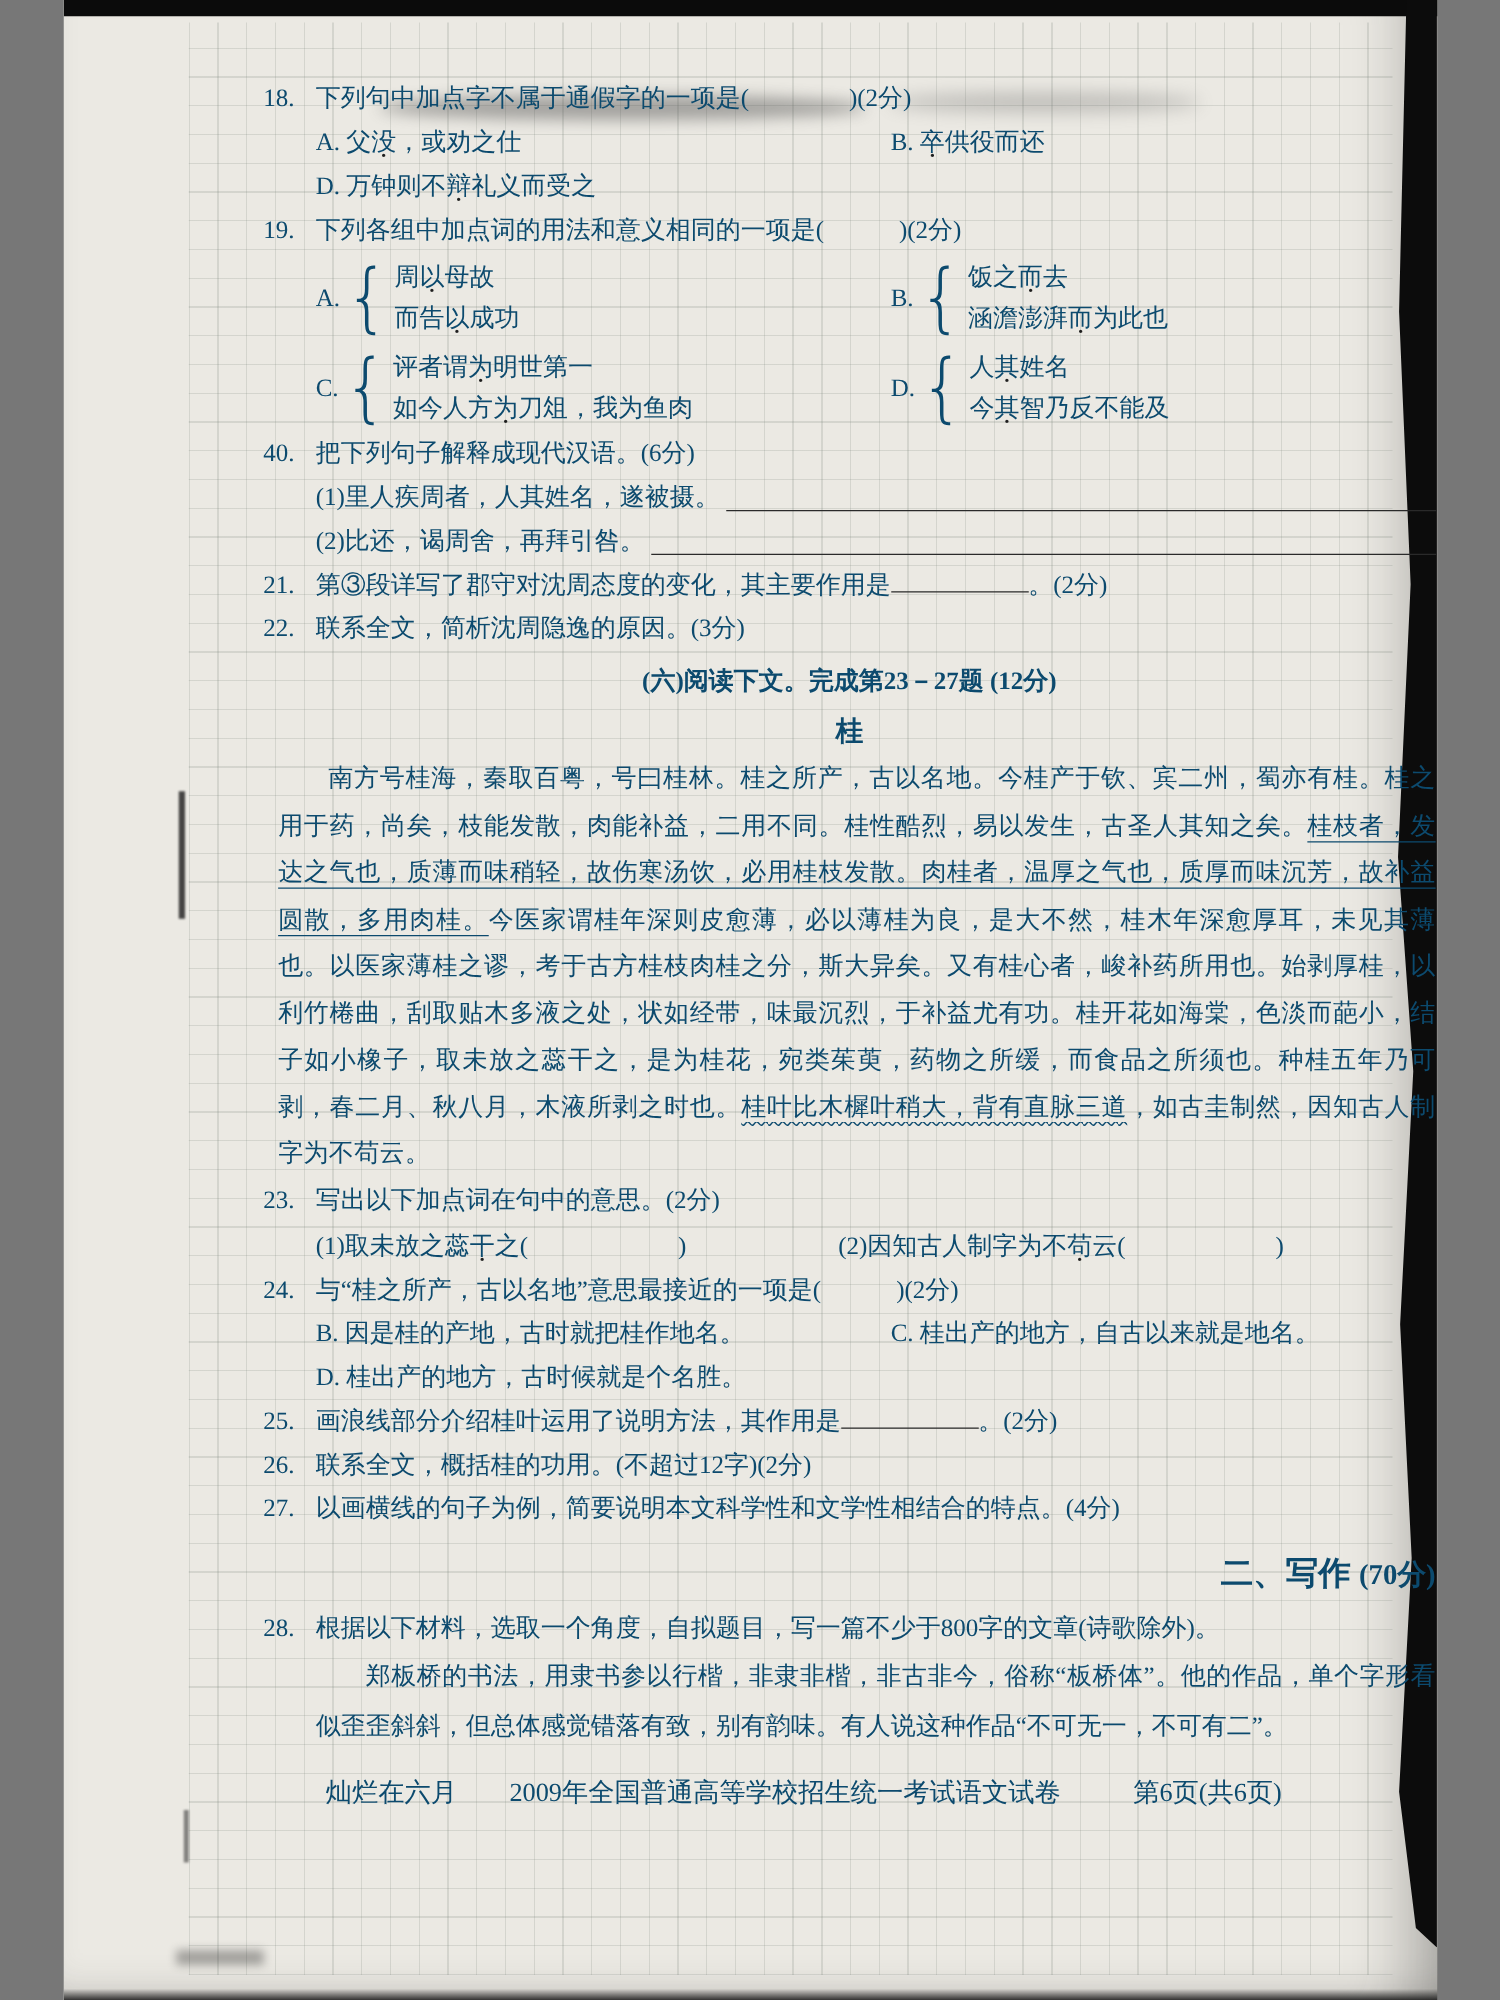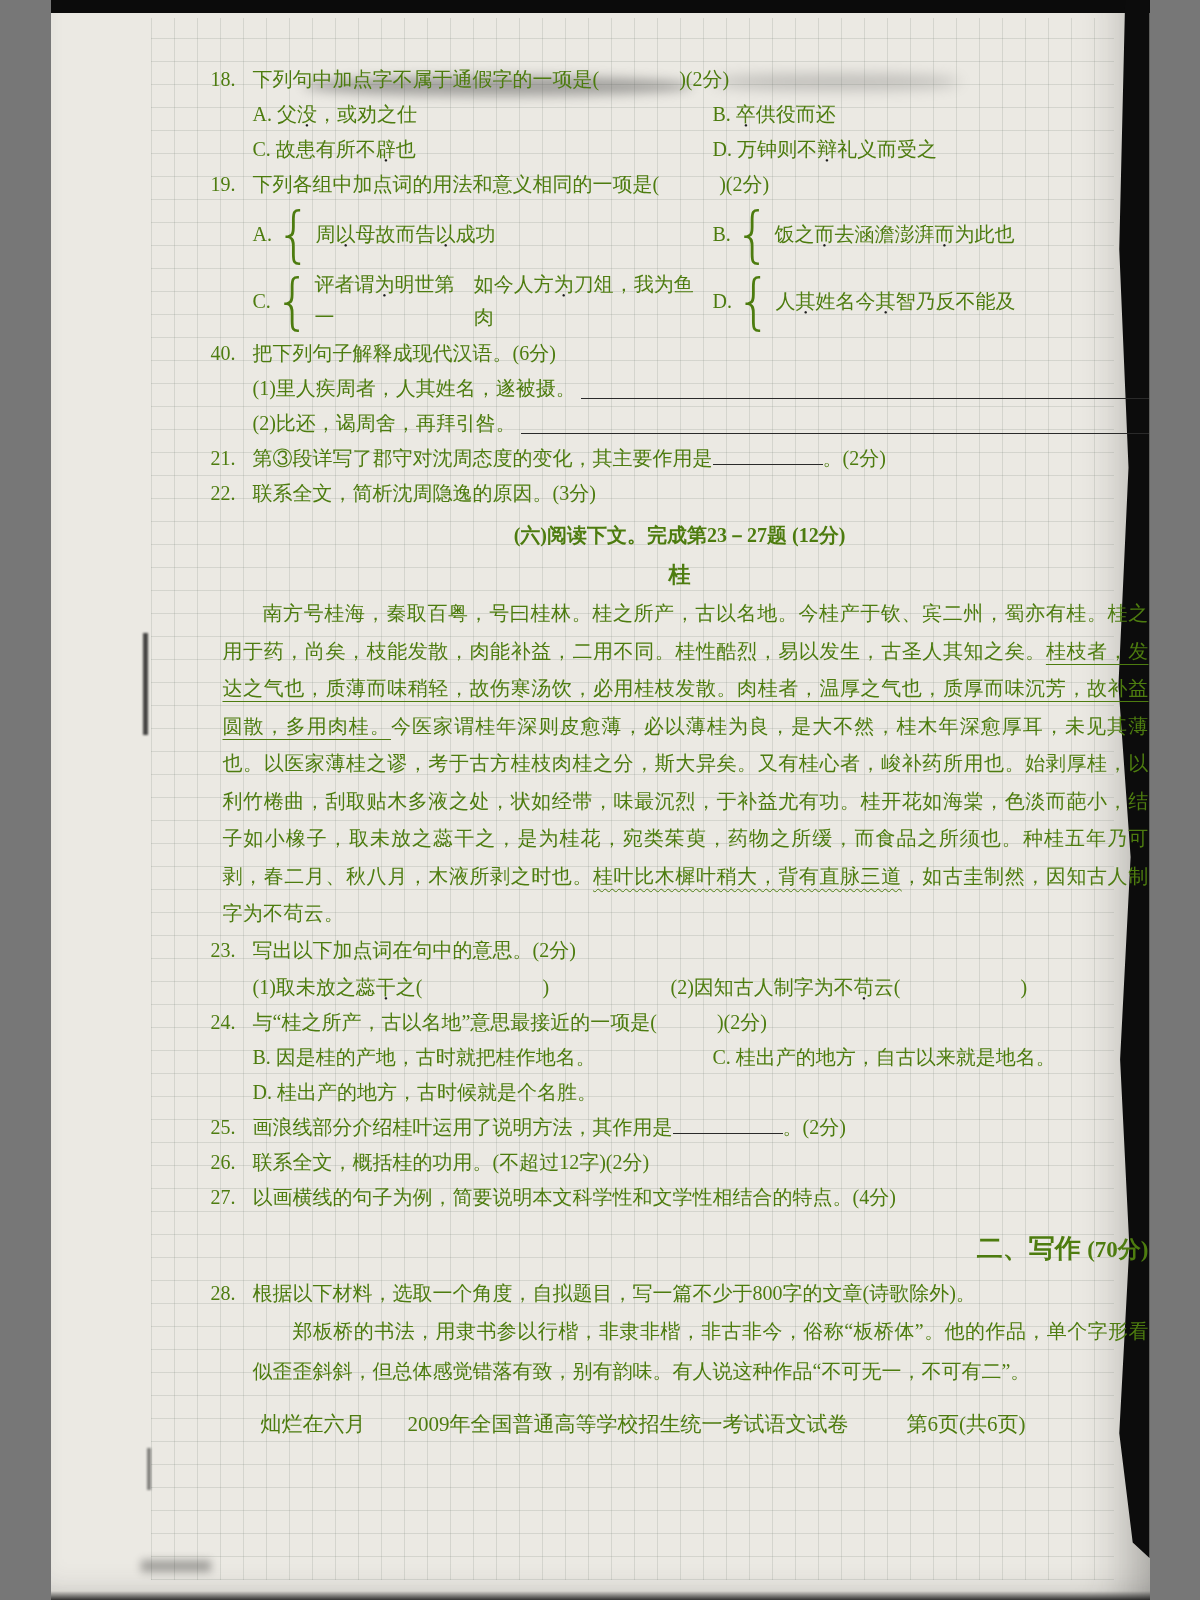--- a/index.html
+++ b/index.html
@@ -3,21 +3,21 @@
 <meta charset="utf-8">
 <style>
   html,body{margin:0;padding:0;background:#777;}
   .page{
     position:relative;
     width:1099px;height:1600px;
     margin:0 auto;
     background-color:#ebe9e3;
     overflow:hidden;
     font-family:"Liberation Serif","DejaVu Serif",serif;
-    color:#4d7c0f;
+    color:#0c4a6e;
     box-shadow: inset -60px 0 50px -40px rgba(40,40,40,.35), inset 0 -25px 30px -20px rgba(60,60,60,.25);
   }
   .grid-layer{
     position:absolute;left:100px;top:18px;right:36px;bottom:20px;
     background-image:
       repeating-linear-gradient(0deg, rgba(120,130,120,.20) 0 1px, transparent 1px 23px),
       repeating-linear-gradient(90deg, rgba(120,130,120,.20) 0 1px, transparent 1px 23px);
   }
   .scan-top{position:absolute;left:0;top:0;width:100%;height:13px;background:#0b0b0b;}
   .scan-right{
@@ -37,21 +37,21 @@
 
   .content{position:absolute;left:160px;top:62px;width:938px;font-size:20px;}
   .q{display:flex;line-height:35px;}
   .qnum{width:42px;flex:none;}
   .qtext{flex:1;}
   .opts2{display:grid;grid-template-columns:460px 1fr;padding-left:42px;line-height:35px;}
   .groups{display:grid;grid-template-columns:460px 1fr;padding-left:42px;row-gap:6px;margin:4px 0 2px 0;}
   .group{display:flex;align-items:center;}
   .glabel{margin-right:4px;}
   .brace{font-family:"DejaVu Sans",sans-serif;font-size:56px;font-weight:300;line-height:1;transform:scaleY(1.08);margin-right:4px;}
-  .glines{display:flex;flex-direction:row;line-height:33px;}
+  .glines{display:flex;flex-direction:column;line-height:33px;}
   .dot{position:relative;display:inline-block;}
   .dot::after{content:"•";position:absolute;left:50%;transform:translateX(-50%);bottom:-11px;font-size:11px;color:#1e1e1e;}
   .qsub{display:flex;padding-left:42px;line-height:35px;}
   .fill-line{flex:1;border-bottom:1.5px solid #2a2a2a;margin:0 0 7px 5px;}
   .inline-blank{display:inline-block;width:110px;border-bottom:1.5px solid #2a2a2a;height:1em;vertical-align:baseline;}
   .sec6{font-weight:bold;line-height:35px;margin-top:7px;text-align:center;}
   .passage-title{text-align:center;font-weight:bold;font-size:22px;line-height:40px;margin-top:2px;}
   .passage{text-align:justify;line-height:37.5px;text-indent:2em;letter-spacing:.3px;margin-left:12px;}
   .u{text-decoration:underline;text-underline-offset:6px;text-decoration-thickness:1.3px;}
   .wavy{text-decoration:underline;text-decoration-style:wavy;text-underline-offset:5px;text-decoration-thickness:1px;}
@@ -80,21 +80,20 @@
 
   <div class="content">
 
     <div class="q">
       <span class="qnum">18.</span>
       <span class="qtext">下列句中加点字不属于通假字的一项是(　　　　)(2分)</span>
     </div>
     <div class="opts2">
       <span><span>A. 父</span><span class="dot">没</span><span>，或劝之仕</span></span>
       <span><span>B. </span><span class="dot">卒</span><span>供役而还</span></span>
-      <span><span>C. 故患有所不</span><span class="dot">辟</span><span>也</span></span>
       <span><span>D. 万钟则不</span><span class="dot">辩</span><span>礼义而受之</span></span>
     </div>
 
     <div class="q">
       <span class="qnum">19.</span>
       <span class="qtext">下列各组中加点词的用法和意义相同的一项是(　　　)(2分)</span>
     </div>
     <div class="groups">
       <div class="group">
         <span class="glabel">A.</span>

